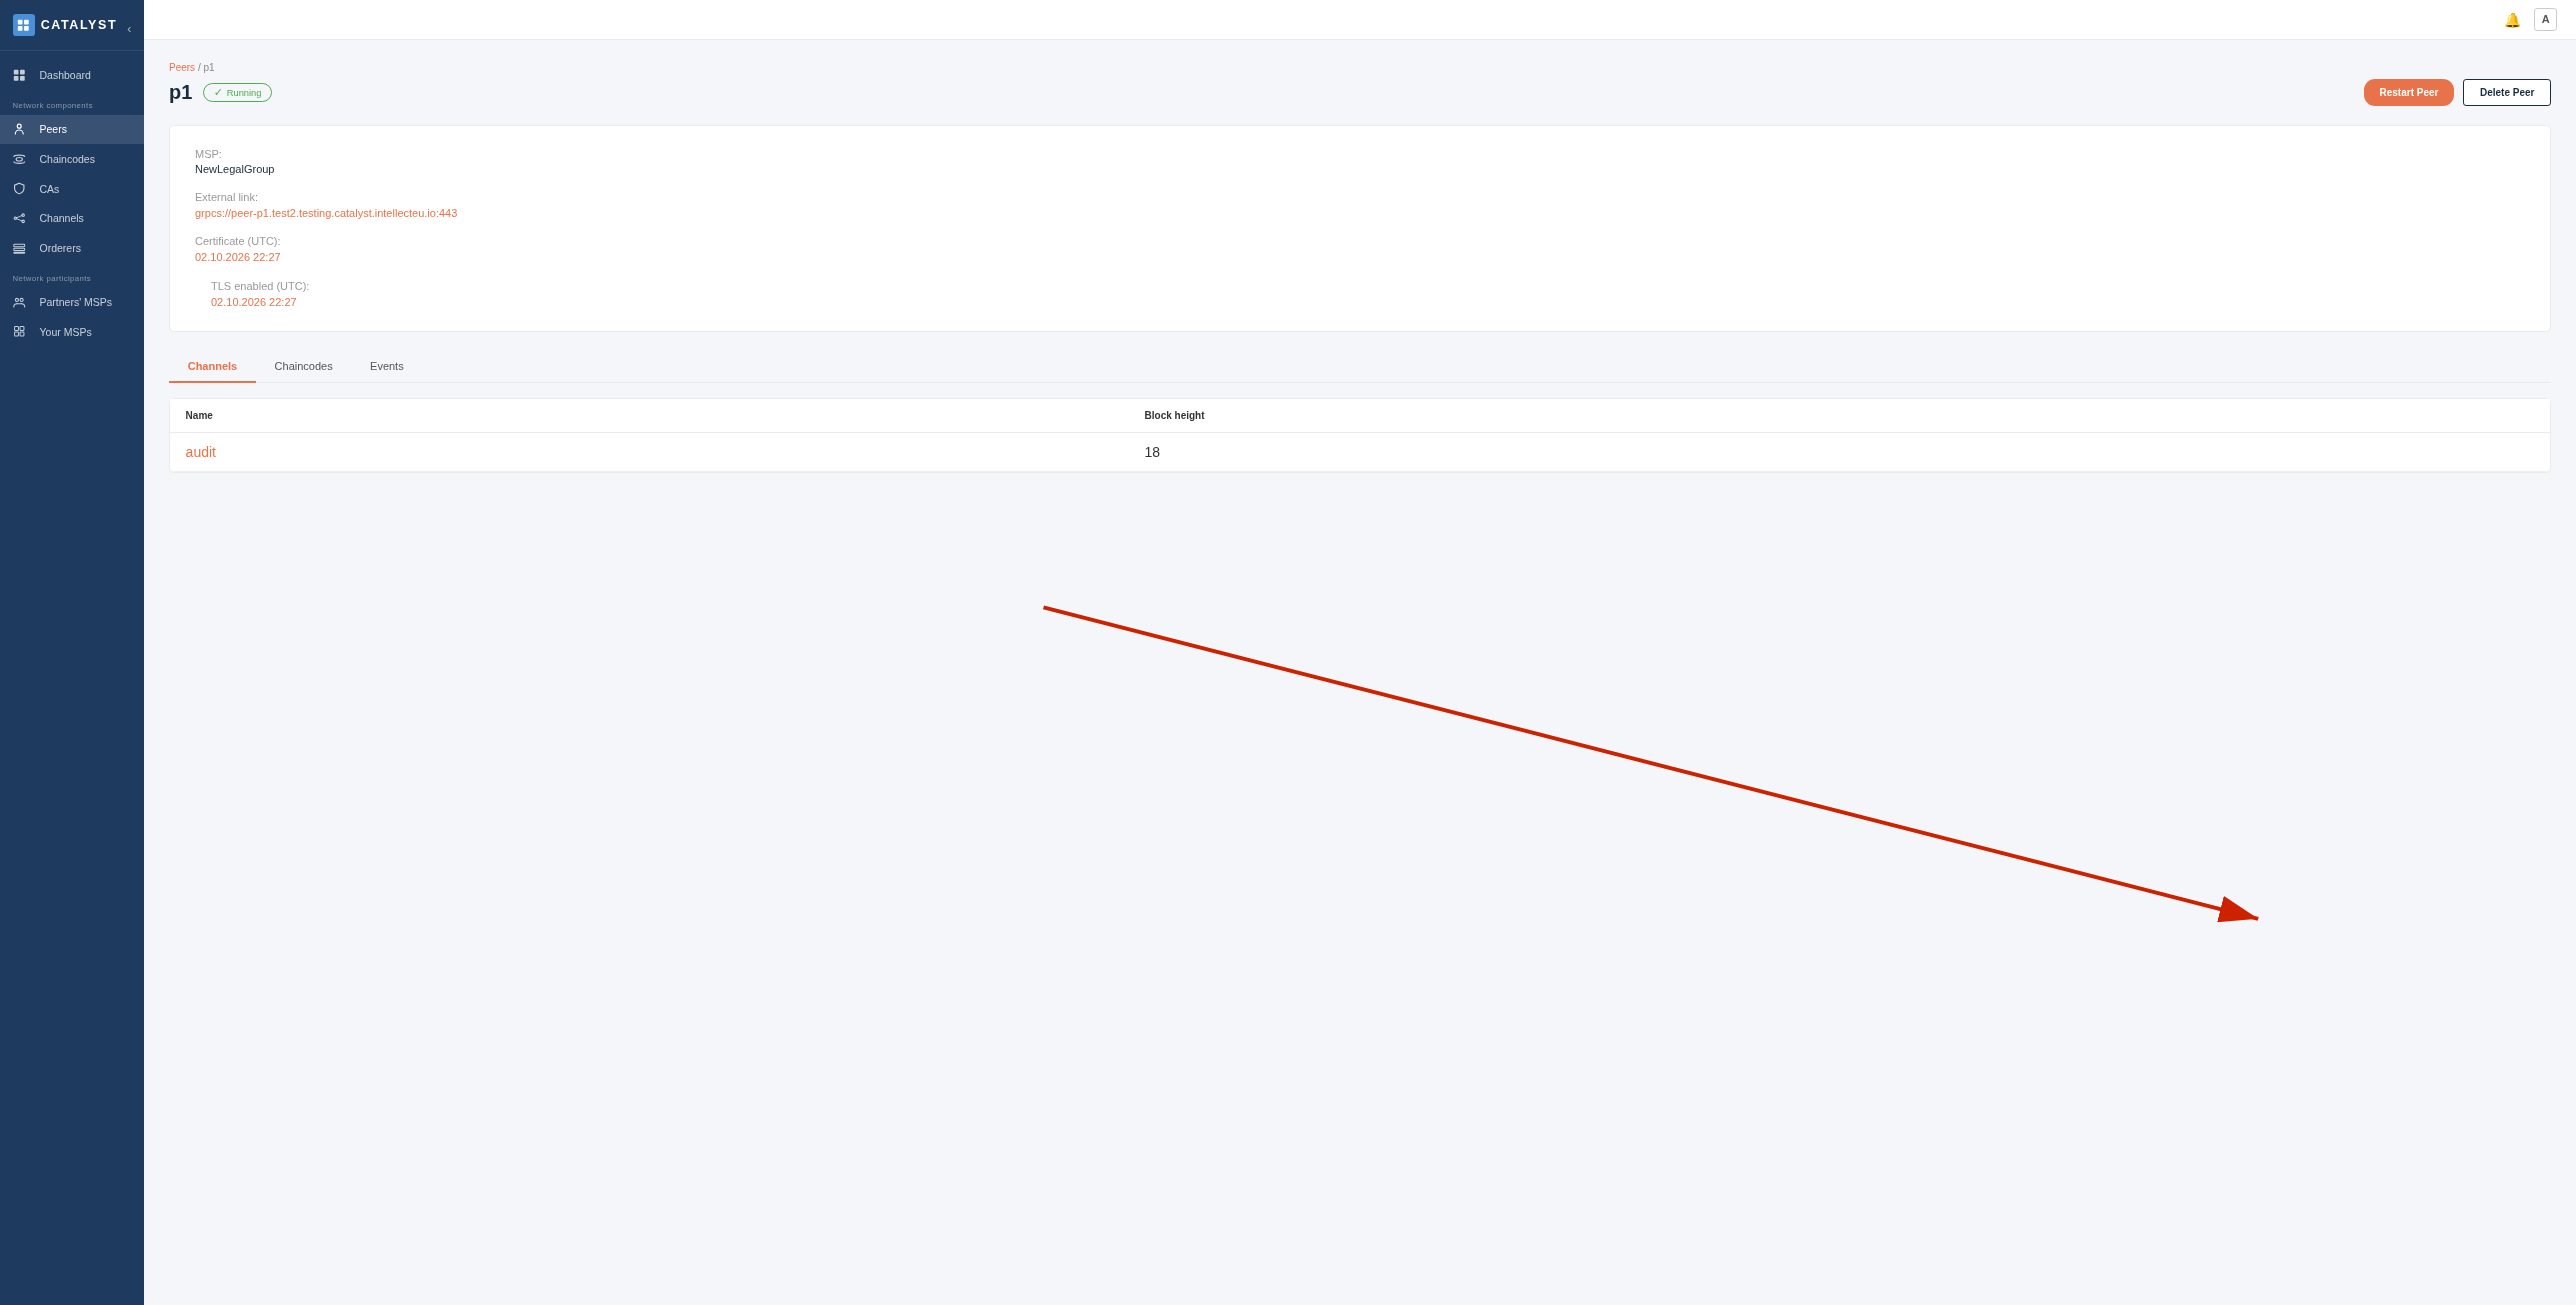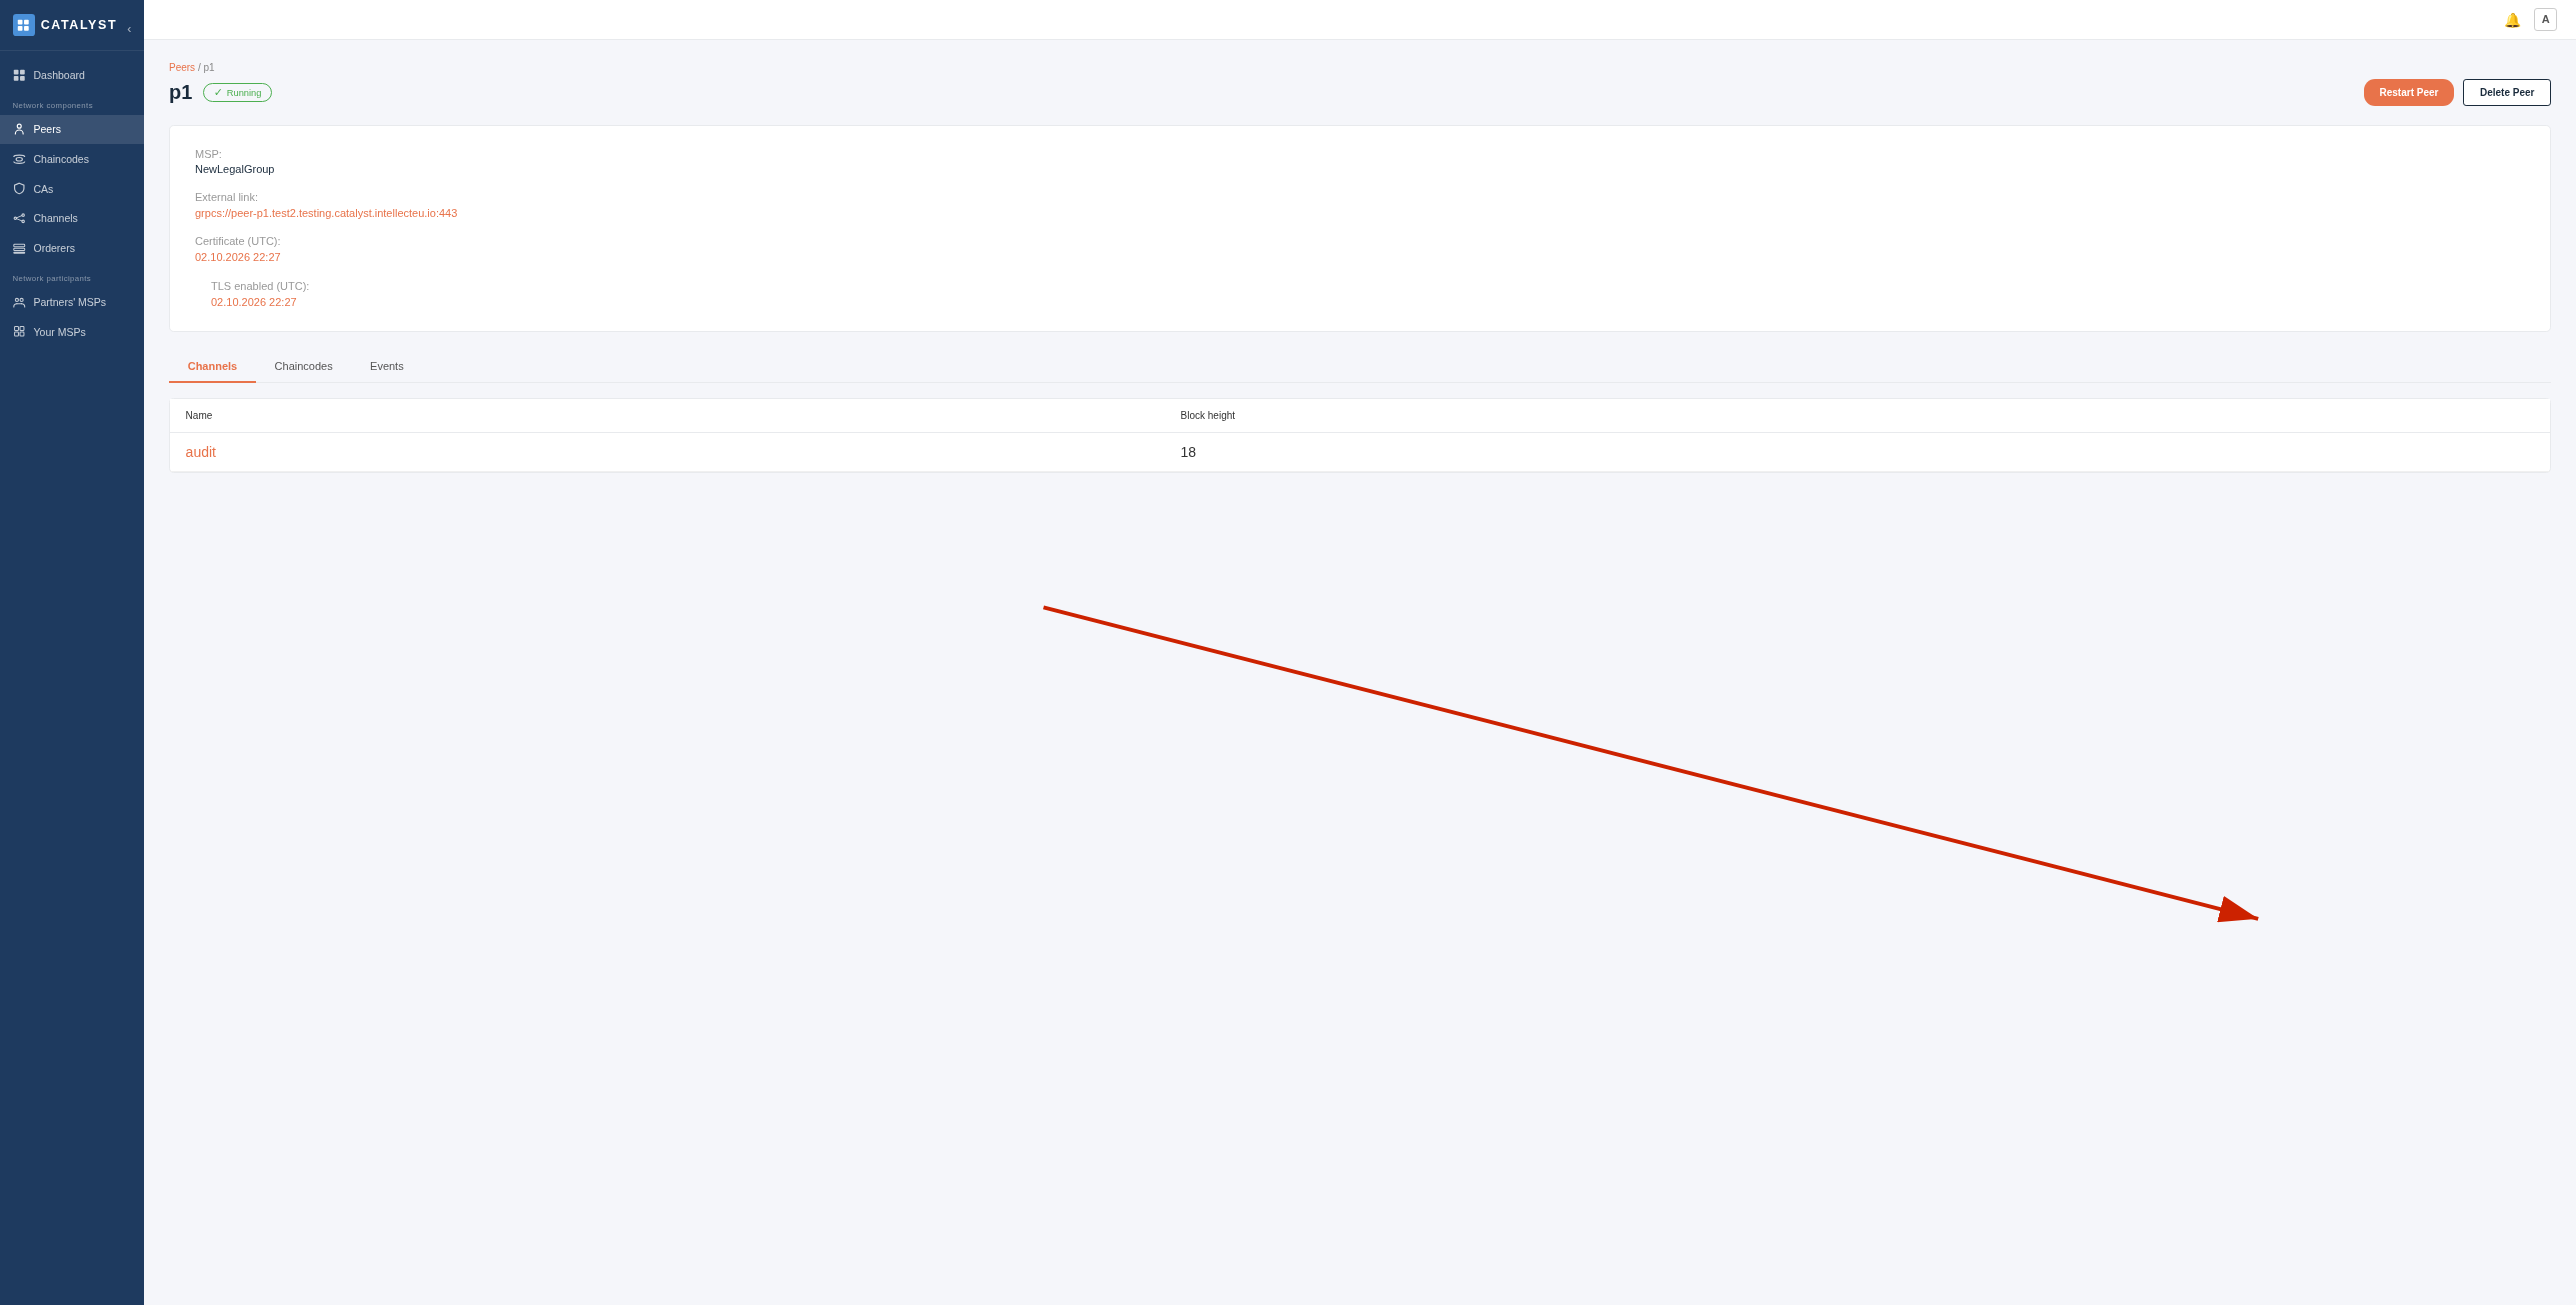--- a/index.html
+++ b/index.html
@@ -51,21 +51,21 @@
     .sidebar-section-label {
       font-size: 7.8px;
       color: rgba(255,255,255,0.45);
       padding: 11px 12.5px 4.7px;
       letter-spacing: 0.4px;
       text-transform: none;
     }
     .sidebar-item {
       display: flex;
       align-items: center;
-      gap: 7px;
+      gap: 13px;
       padding: 7.8px 12.5px;
       cursor: pointer;
       color: rgba(255,255,255,0.75);
       font-size: 10.5px;
       border-radius: 0;
       transition: background 0.15s;
     }
     .sidebar-item.active { background: rgba(255,255,255,0.12); color: #fff; }
     .sidebar-item-icon { width: 14px; height: 14px; display: flex; align-items: center; justify-content: center; flex-shrink: 0; }
 
@@ -255,21 +255,21 @@
       cursor: pointer;
     }
 
     
     .table-wrap { background: #fff; border-radius: 4.7px; border: 0.8px solid #e8eaed; }
     table { width: 100%; border-collapse: collapse; }
     th {
       text-align: left;
       padding: 11px 15.6px;
       font-size: 10px;
-      font-weight: 400;
+      font-weight: 700;
       color: #333;
       border-bottom: 1.2px solid #e8eaed;
       background: #fff;
     }
     td {
       padding: 11px 15.6px;
       font-size: 14px;
       color: #333;
       border-bottom: 0.8px solid #f0f0f0;
     }

